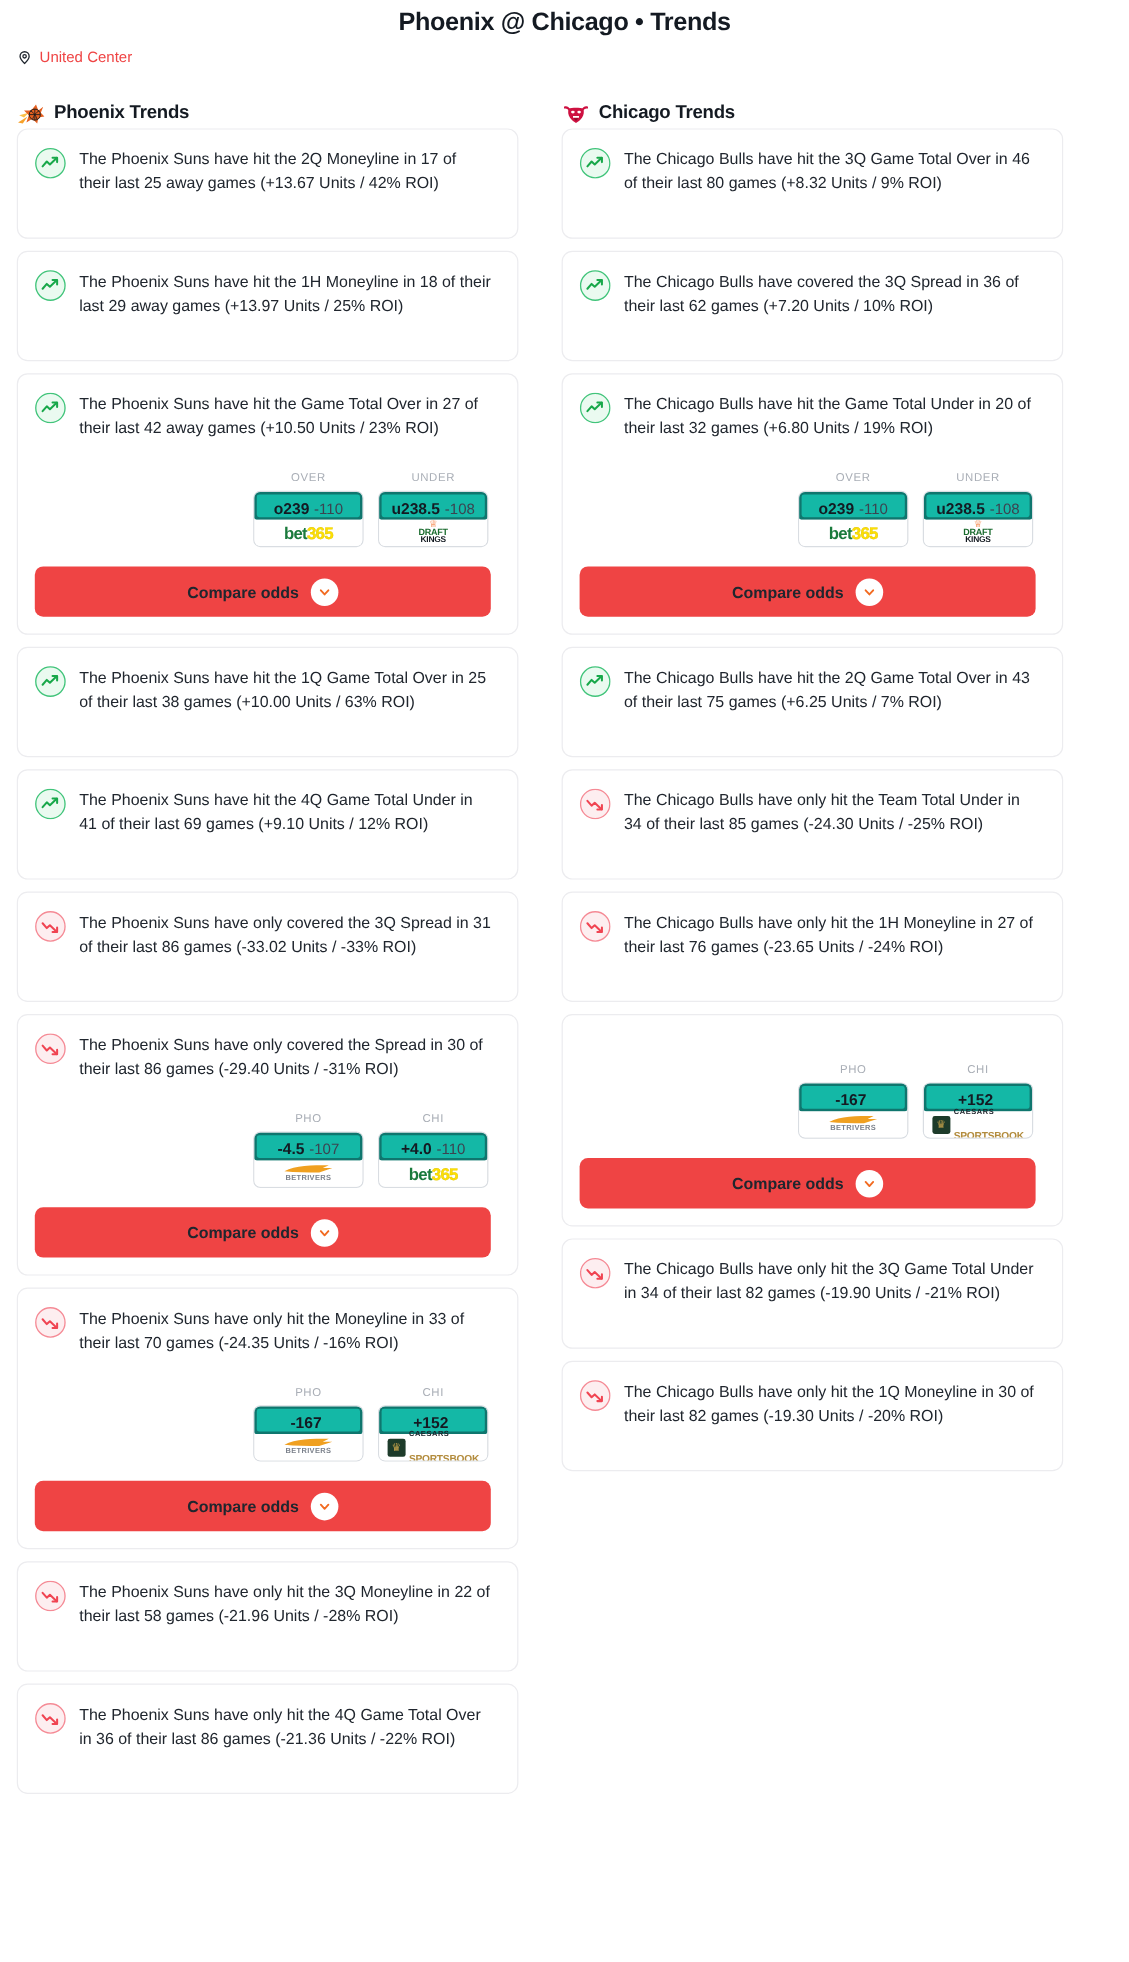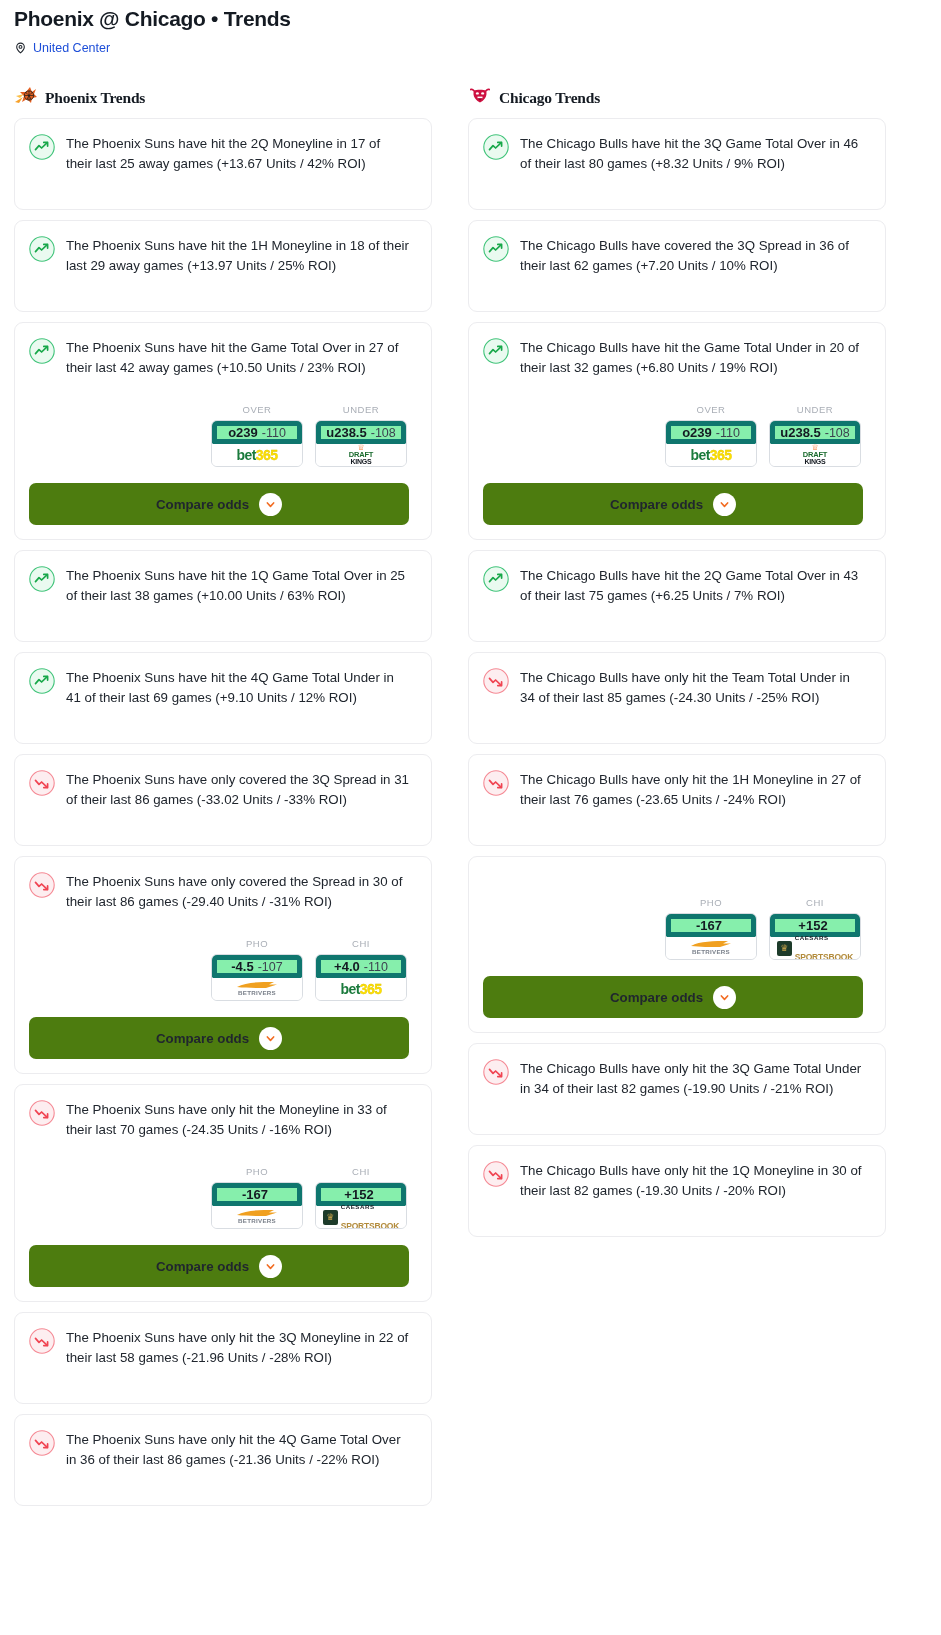--- a/index.html
+++ b/index.html
@@ -4,53 +4,51 @@
 <style>
   * { box-sizing: border-box; margin: 0; padding: 0; }
   html, body {
     width: 941px;
     background: #ffffff;
     font-family: "Liberation Sans", sans-serif;
     color: #1b2028;
   }
   body { padding: 0 0 10px 0; }
 
-  .page-header { padding: 6px 14px 0 14px; }
+  .page-header { padding: 6px 14px 0 14px; text-align: center; }
   .page-title {
     font-size: 21px;
     font-weight: 700;
     letter-spacing: -0.3px;
     color: #141a22;
     line-height: 26px;
   }
   .venue-row {
     display: flex;
     align-items: center;
     gap: 6px;
     margin-top: 9px;
   }
-  .venue-text { font-size: 12.5px; color: #1d4ed8; }
+  .venue-text { font-size: 12.5px; color: #ef4444; }
   .pin-icon { width: 13px; height: 14px; display: block; }
 
   .columns {
     display: flex;
     gap: 36px;
     padding: 0 14px;
     margin-top: 30px;
     align-items: flex-start;
   }
   .col { width: 418px; flex: 0 0 418px; }
 
   .col-head {
     display: flex;
-    align-items: flex-end;
+    align-items: flex-start;
     gap: 7px;
-    margin-bottom: 11px;
     height: 22px;
-    font-family: Liberation Serif, serif;
   }
   .col-head-title {
     font-size: 15.5px;
     font-weight: 700;
     letter-spacing: -0.2px;
     color: #141a22;
   }
   .team-logo { width: 24px; height: 22px; display: block; flex: 0 0 24px; }
 
   .trend-card {
@@ -88,29 +86,29 @@
     color: #a9aeb6;
     margin-bottom: 5px;
   }
   .odds-box {
     border: 1px solid #d9dde2;
     border-radius: 6px;
     overflow: hidden;
     background: #fff;
   }
   .odds-value {
-    border: 6px solid #0f766e;
+    border: 3px solid #0f766e;
     border-radius: 5px;
     margin: -1px;
     height: 25px;
     display: flex;
-    align-items: center;
+    align-items: flex-end;
     justify-content: center;
     gap: 4px;
-    background: #86efac;
+    background: #14b8a6;
   }
   .odds-line { font-size: 13px; font-weight: 700; color: #141a22; }
   .odds-price { font-size: 12.5px; font-weight: 400; color: #3c4350; }
   .odds-book {
     height: 22px;
     display: flex;
     align-items: center;
     justify-content: center;
     background: #fff;
   }
@@ -128,21 +126,21 @@
   .bk-br .t { font-size: 6.2px; font-weight: 800; color: #7b818b; letter-spacing: 0.3px; margin-top: 1px; }
   .bk-cz { display: flex; align-items: center; gap: 3px; }
   .bk-cz .shield { width: 15px; height: 15px; background: #1d3b2a; border-radius: 2px; display: flex; align-items: center; justify-content: center; }
   .bk-cz .shield span { color: #c8a44b; font-size: 9px; line-height: 1; }
   .bk-cz .txt { display: flex; flex-direction: column; line-height: 1; }
   .bk-cz .t1 { font-size: 6.2px; font-weight: 700; color: #1b2028; letter-spacing: 0.5px; }
   .bk-cz .t2 { font-size: 8.5px; font-weight: 800; color: #b28b3c; letter-spacing: -0.2px; margin-top: 12px; }
 
   .compare {
     margin-top: 16px;
-    background: #4d7c0f;
+    background: #ef4444;
     border-radius: 7px;
     height: 42px;
     display: flex;
     align-items: center;
     justify-content: center;
     gap: 10px;
     cursor: pointer;
   }
   .compare-label { font-size: 13.3px; font-weight: 600; color: #20262e; }
   .chev-btn {

